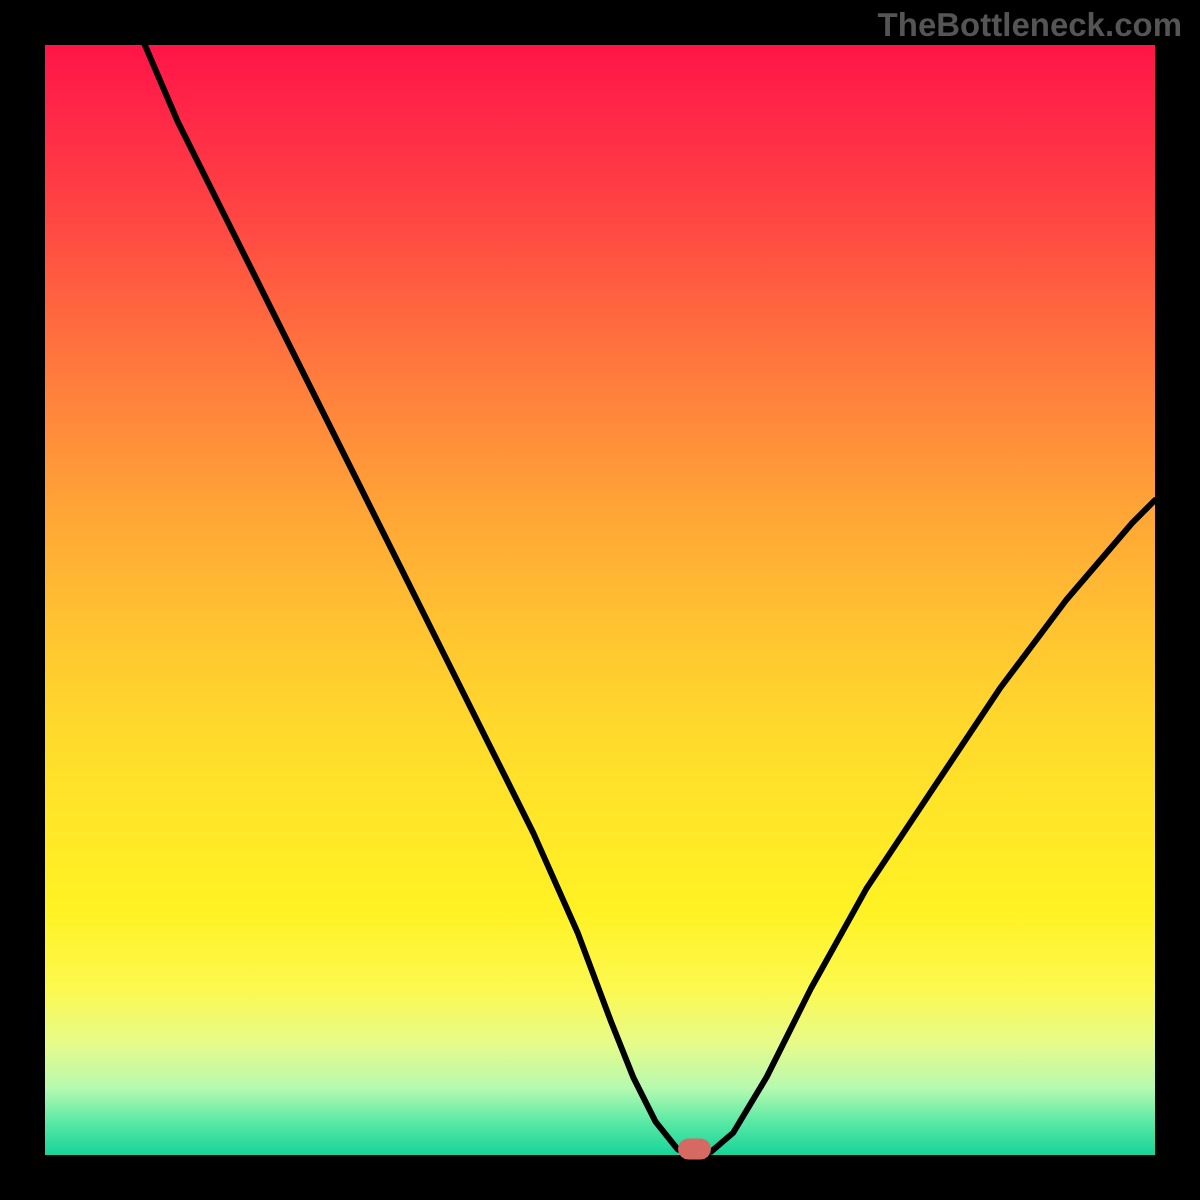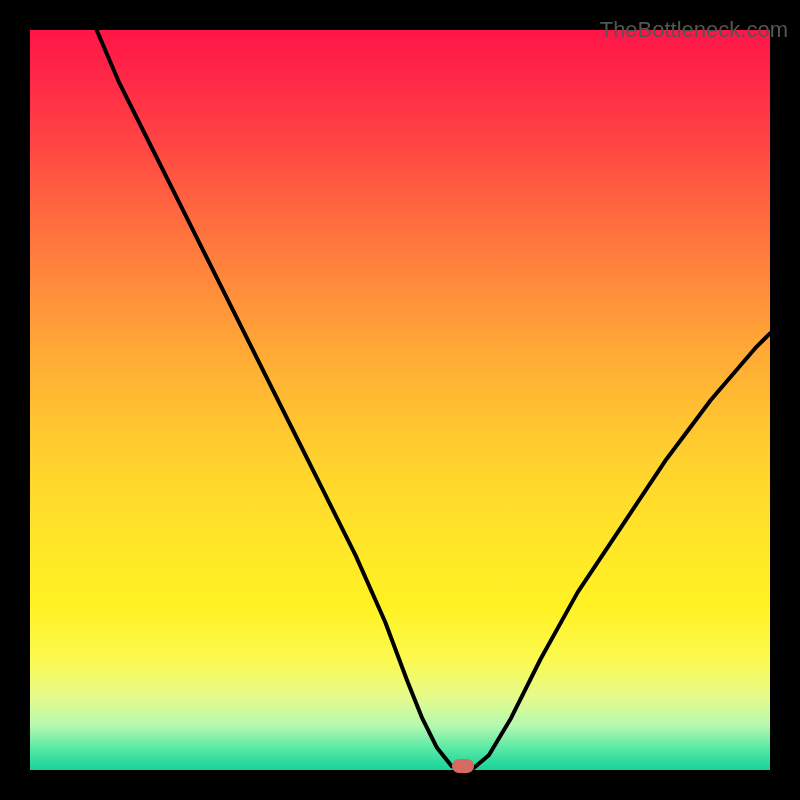--- a/index.html
+++ b/index.html
@@ -6,25 +6,25 @@
   body {
     width: 800px;
     height: 800px;
     background: #000;
     font-family: Arial, sans-serif;
     position: relative;
     overflow: hidden;
   }
   .watermark {
     position: absolute;
-    top: 17px;
+    top: 4px;
     right: 12px;
     color: #555;
     font-size: 22px;
-    font-weight: 400;
+    font-weight: 700;
     z-index: 10;
   }
   .chart-area {
     position: absolute;
     left: 30px;
     top: 30px;
     width: 740px;
     height: 740px;
     background: linear-gradient(to bottom,
       #ff1547 0%,

